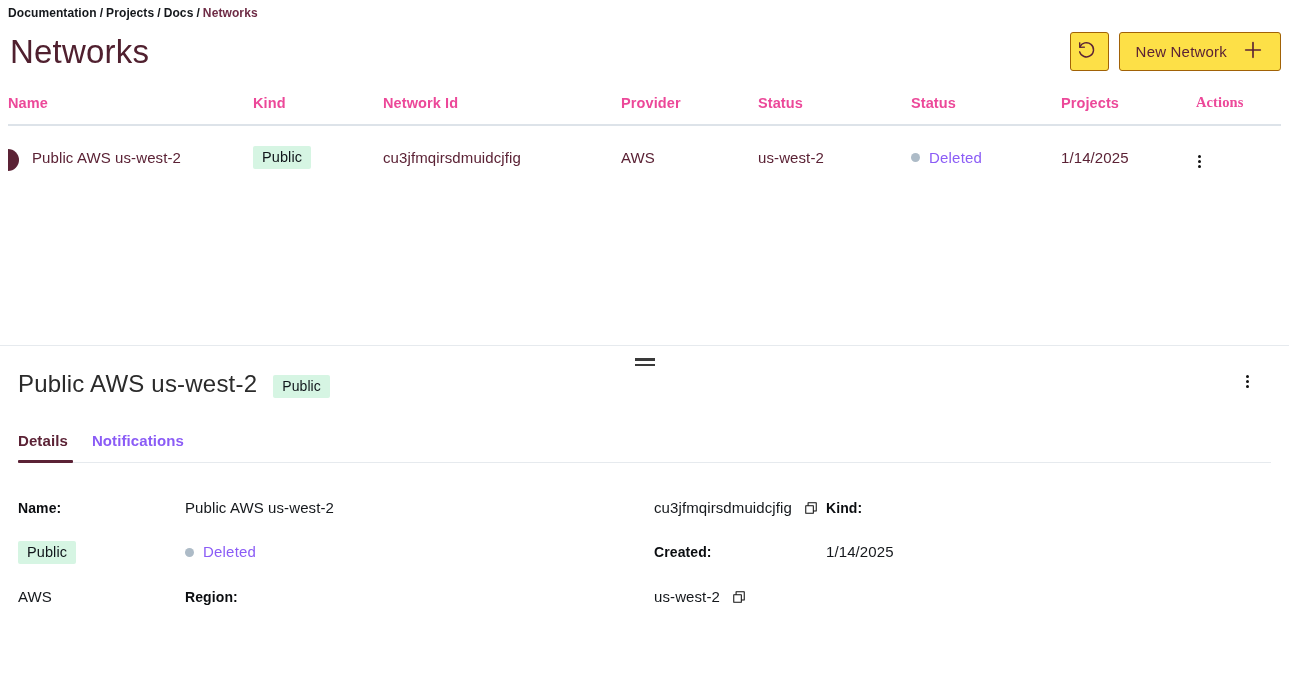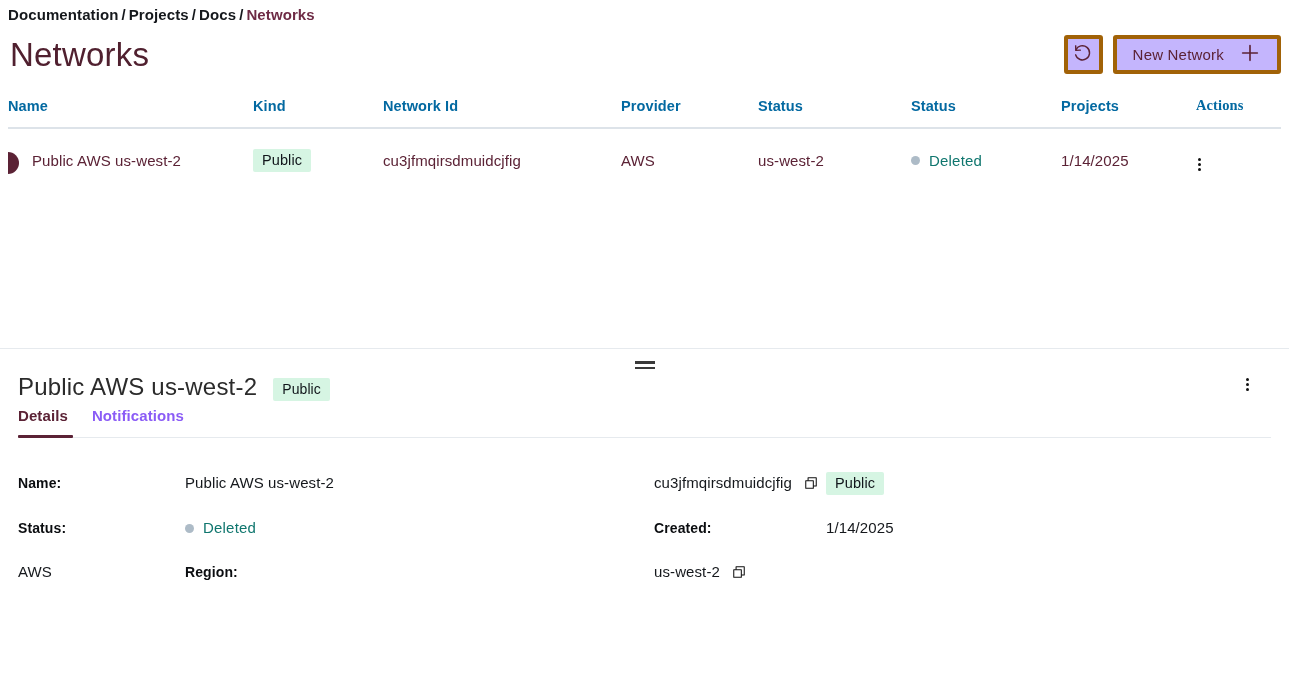--- a/index.html
+++ b/index.html
@@ -8,21 +8,21 @@
     width: 1289px; height: 700px;
     overflow: hidden;
     background: #ffffff;
     font-family: "Liberation Sans", sans-serif;
     -webkit-font-smoothing: antialiased;
   }
 
   
   .breadcrumb {
     padding: 6px 0 0 8px;
-    font-size: 15px;
+    font-size: 12px;
     font-weight: bold;
     color: #15181c;
     letter-spacing: .1px;
     white-space: nowrap;
   }
   .breadcrumb .sep { font-weight: bold; color: #15181c; margin: 0 3px; }
   .breadcrumb .crumb { color: #15181c; }
   .breadcrumb .crumb.current { color: #6e2b45; font-weight: bold; }
 
   
@@ -38,48 +38,48 @@
     font-size: 33px;
     font-weight: 400;
     color: #50202f;
     letter-spacing: .2px;
     line-height: 1;
     margin: 0;
     padding-left: 2px;
   }
   .header-actions { display: flex; align-items: center; gap: 10px; }
   .btn {
-    border: 4px solid #a16207;
-    background: #c4b5fd;
+    border: 1px solid #a16207;
+    background: #fde047;
     border-radius: 3px;
     color: #5b2235;
     cursor: pointer;
     display: flex;
     align-items: center;
-    justify-content: flex-end;
+    justify-content: flex-start;
     font-family: "Liberation Sans", sans-serif;
   }
   .btn-icon { width: 39px; height: 39px; }
   .btn-new {
     height: 39px;
     padding: 0 16px;
     gap: 15px;
     font-size: 15px;
     font-weight: 400;
   }
   .btn-new .label { color: #5b2235; letter-spacing: .2px; }
 
   
   .table-wrap { padding: 0 8px; }
   table.grid { width: 100%; border-collapse: collapse; table-layout: fixed; }
   table.grid thead th {
     text-align: left;
     font-size: 14.5px;
     font-weight: bold;
-    color: #0369a1;
+    color: #ec4899;
     padding: 12px 0 13px 0;
     border-bottom: 2px solid #dde3e9;
     letter-spacing: .1px;
   }
   table.grid tbody td {
     font-size: 15px;
     color: #5b2235;
     padding: 18px 0 18px 0;
     vertical-align: middle;
     letter-spacing: .1px;
@@ -112,21 +112,21 @@
     background: #d6f5e3;
     color: #11161b;
     font-size: 14.5px;
     padding: 3px 9px 4px 9px;
     border-radius: 2px;
     letter-spacing: .1px;
   }
 
   .status-cell { display: flex; align-items: center; gap: 9px; }
   .status-dot { width: 9px; height: 9px; border-radius: 50%; background: #adbbc7; flex: 0 0 auto; }
-  .status-text { color: #0f766e; font-size: 15px; letter-spacing: .2px; }
+  .status-text { color: #8b5cf6; font-size: 15px; letter-spacing: .2px; }
 
   .created-text { color: #2c1a22; }
 
   .kebab {
     display: inline-flex;
     flex-direction: column;
     gap: 2px;
     padding: 3px 2px;
     cursor: pointer;
   }
@@ -174,21 +174,21 @@
     padding: 3px 9px 4px 9px;
     transform: translateY(2px);
   }
   .detail-kebab {
     position: absolute;
     right: 30px;
     top: 26px;
   }
 
   .tabs {
-    margin: 6px 0 0 10px;
+    margin: 34px 0 0 10px;
     display: flex;
     gap: 24px;
     position: relative;
   }
   .tab {
     font-size: 15px;
     font-weight: bold;
     color: #8b5cf6;
     padding-bottom: 14px;
     cursor: pointer;
@@ -355,24 +355,24 @@
     <div class="fld-value">
       <span>cu3jfmqirsdmuidcjfig</span>
       <span class="copy-icon">
         <svg width="14" height="14" viewBox="0 0 24 24" fill="none" stroke="#111" stroke-width="1.8" stroke-linejoin="round">
           <rect x="3" y="8" width="13" height="13"></rect>
           <polyline points="7,8 7,3 21,3 21,17 16,17"></polyline>
         </svg>
       </span>
     </div>
 
+    <div class="fld-label">Kind:</div>
     <div class="fld-value">
       <span class="badge-public">Public</span>
     </div>
-    <div class="fld-label">Status:</div>
     <div class="fld-value">
       <span class="status-cell">
         <span class="status-dot"></span>
         <span class="status-text">Deleted</span>
       </span>
     </div>
 
     <div class="fld-label">Created:</div>
     <div class="fld-value">1/14/2025</div>
     <div class="fld-value">AWS</div>

